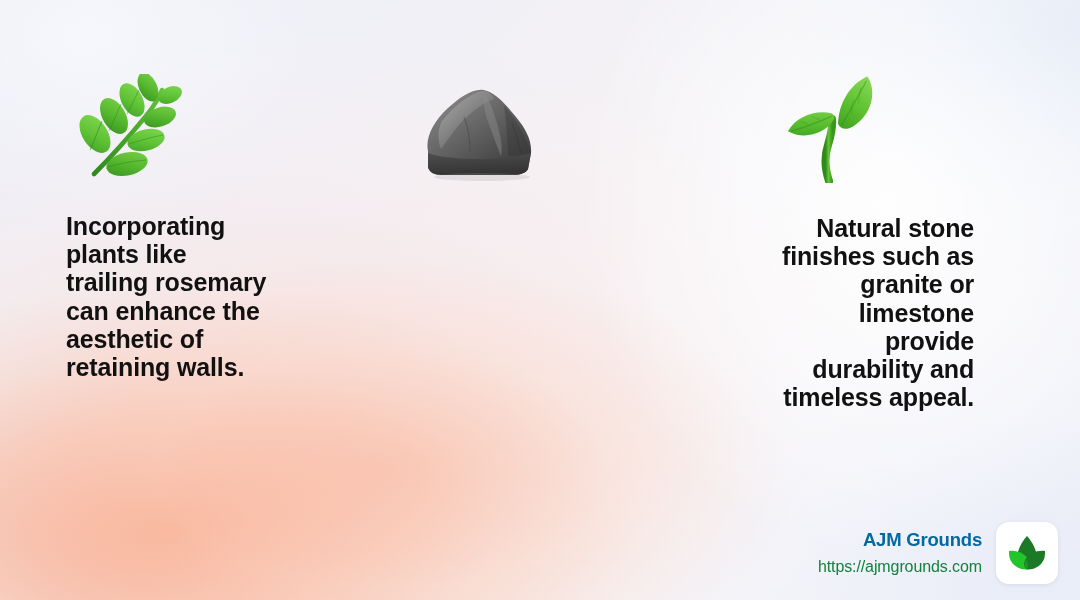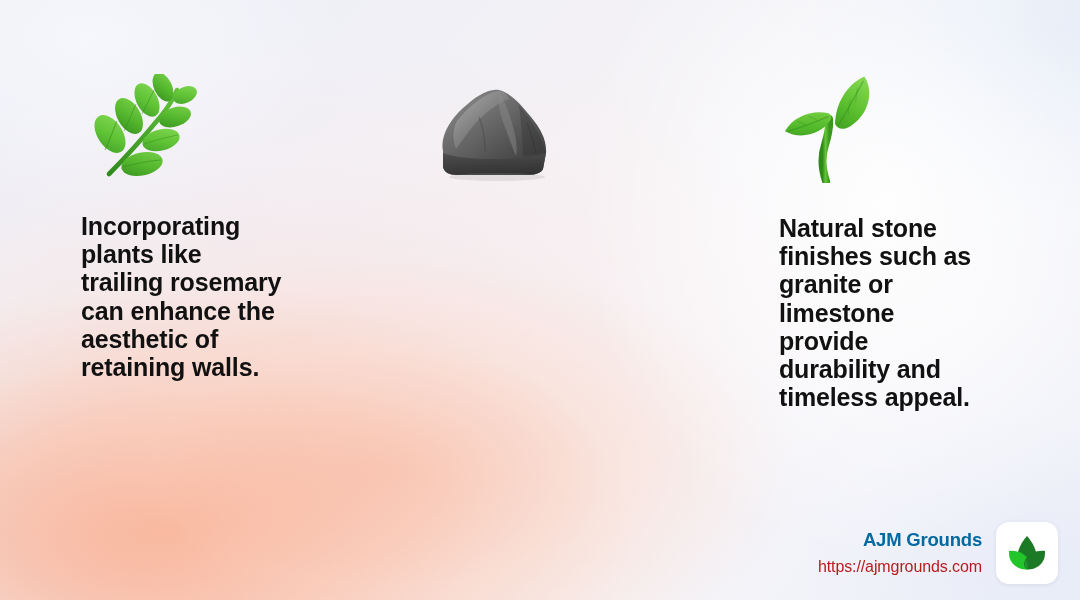--- a/index.html
+++ b/index.html
@@ -59,30 +59,29 @@
   }
   .bg-white-tl {
     background:
       radial-gradient(ellipse 330px 220px at 8% 6%, rgba(248,249,253,0.80) 0%, rgba(255,255,255,0) 78%);
   }
 
   
   .columns {
     position: absolute;
     inset: 0;
-    margin-left: 15px;
   }
   .col {
     position: absolute;
     top: 0;
     height: 100%;
   }
   .col-1 { left: 66px;  width: 300px; }
   .col-2 { left: 426px; width: 290px; }
-  .col-3 { left: 764px; width: 260px; }
+  .col-3 { left: 782px; width: 260px; text-align: right; }
 
   .icon-wrap {
     position: absolute;
     height: 112px;
     display: flex;
     align-items: center;
   }
   .col-1 .icon-wrap { top: 72px; left: 8px; }
   .col-2 .icon-wrap { top: 74px; left: -6px; }
   .col-3 .icon-wrap { top: 72px; left: -6px; }
@@ -119,21 +118,21 @@
     font-size: 18.5px;
     font-weight: 700;
     color: #0369a1;
     letter-spacing: -0.2px;
     margin-bottom: 9px;
     display: block;
   }
   .brand-url {
     font-size: 16px;
     font-weight: 400;
-    color: #b91c1c;
+    color: #15803d;
     letter-spacing: -0.1px;
     display: block;
   }
   .brand-logo {
     width: 62px;
     height: 62px;
     border-radius: 13px;
     background: #ffffff;
     box-shadow: 0 1px 4px rgba(60,60,90,0.10);
     display: flex;

